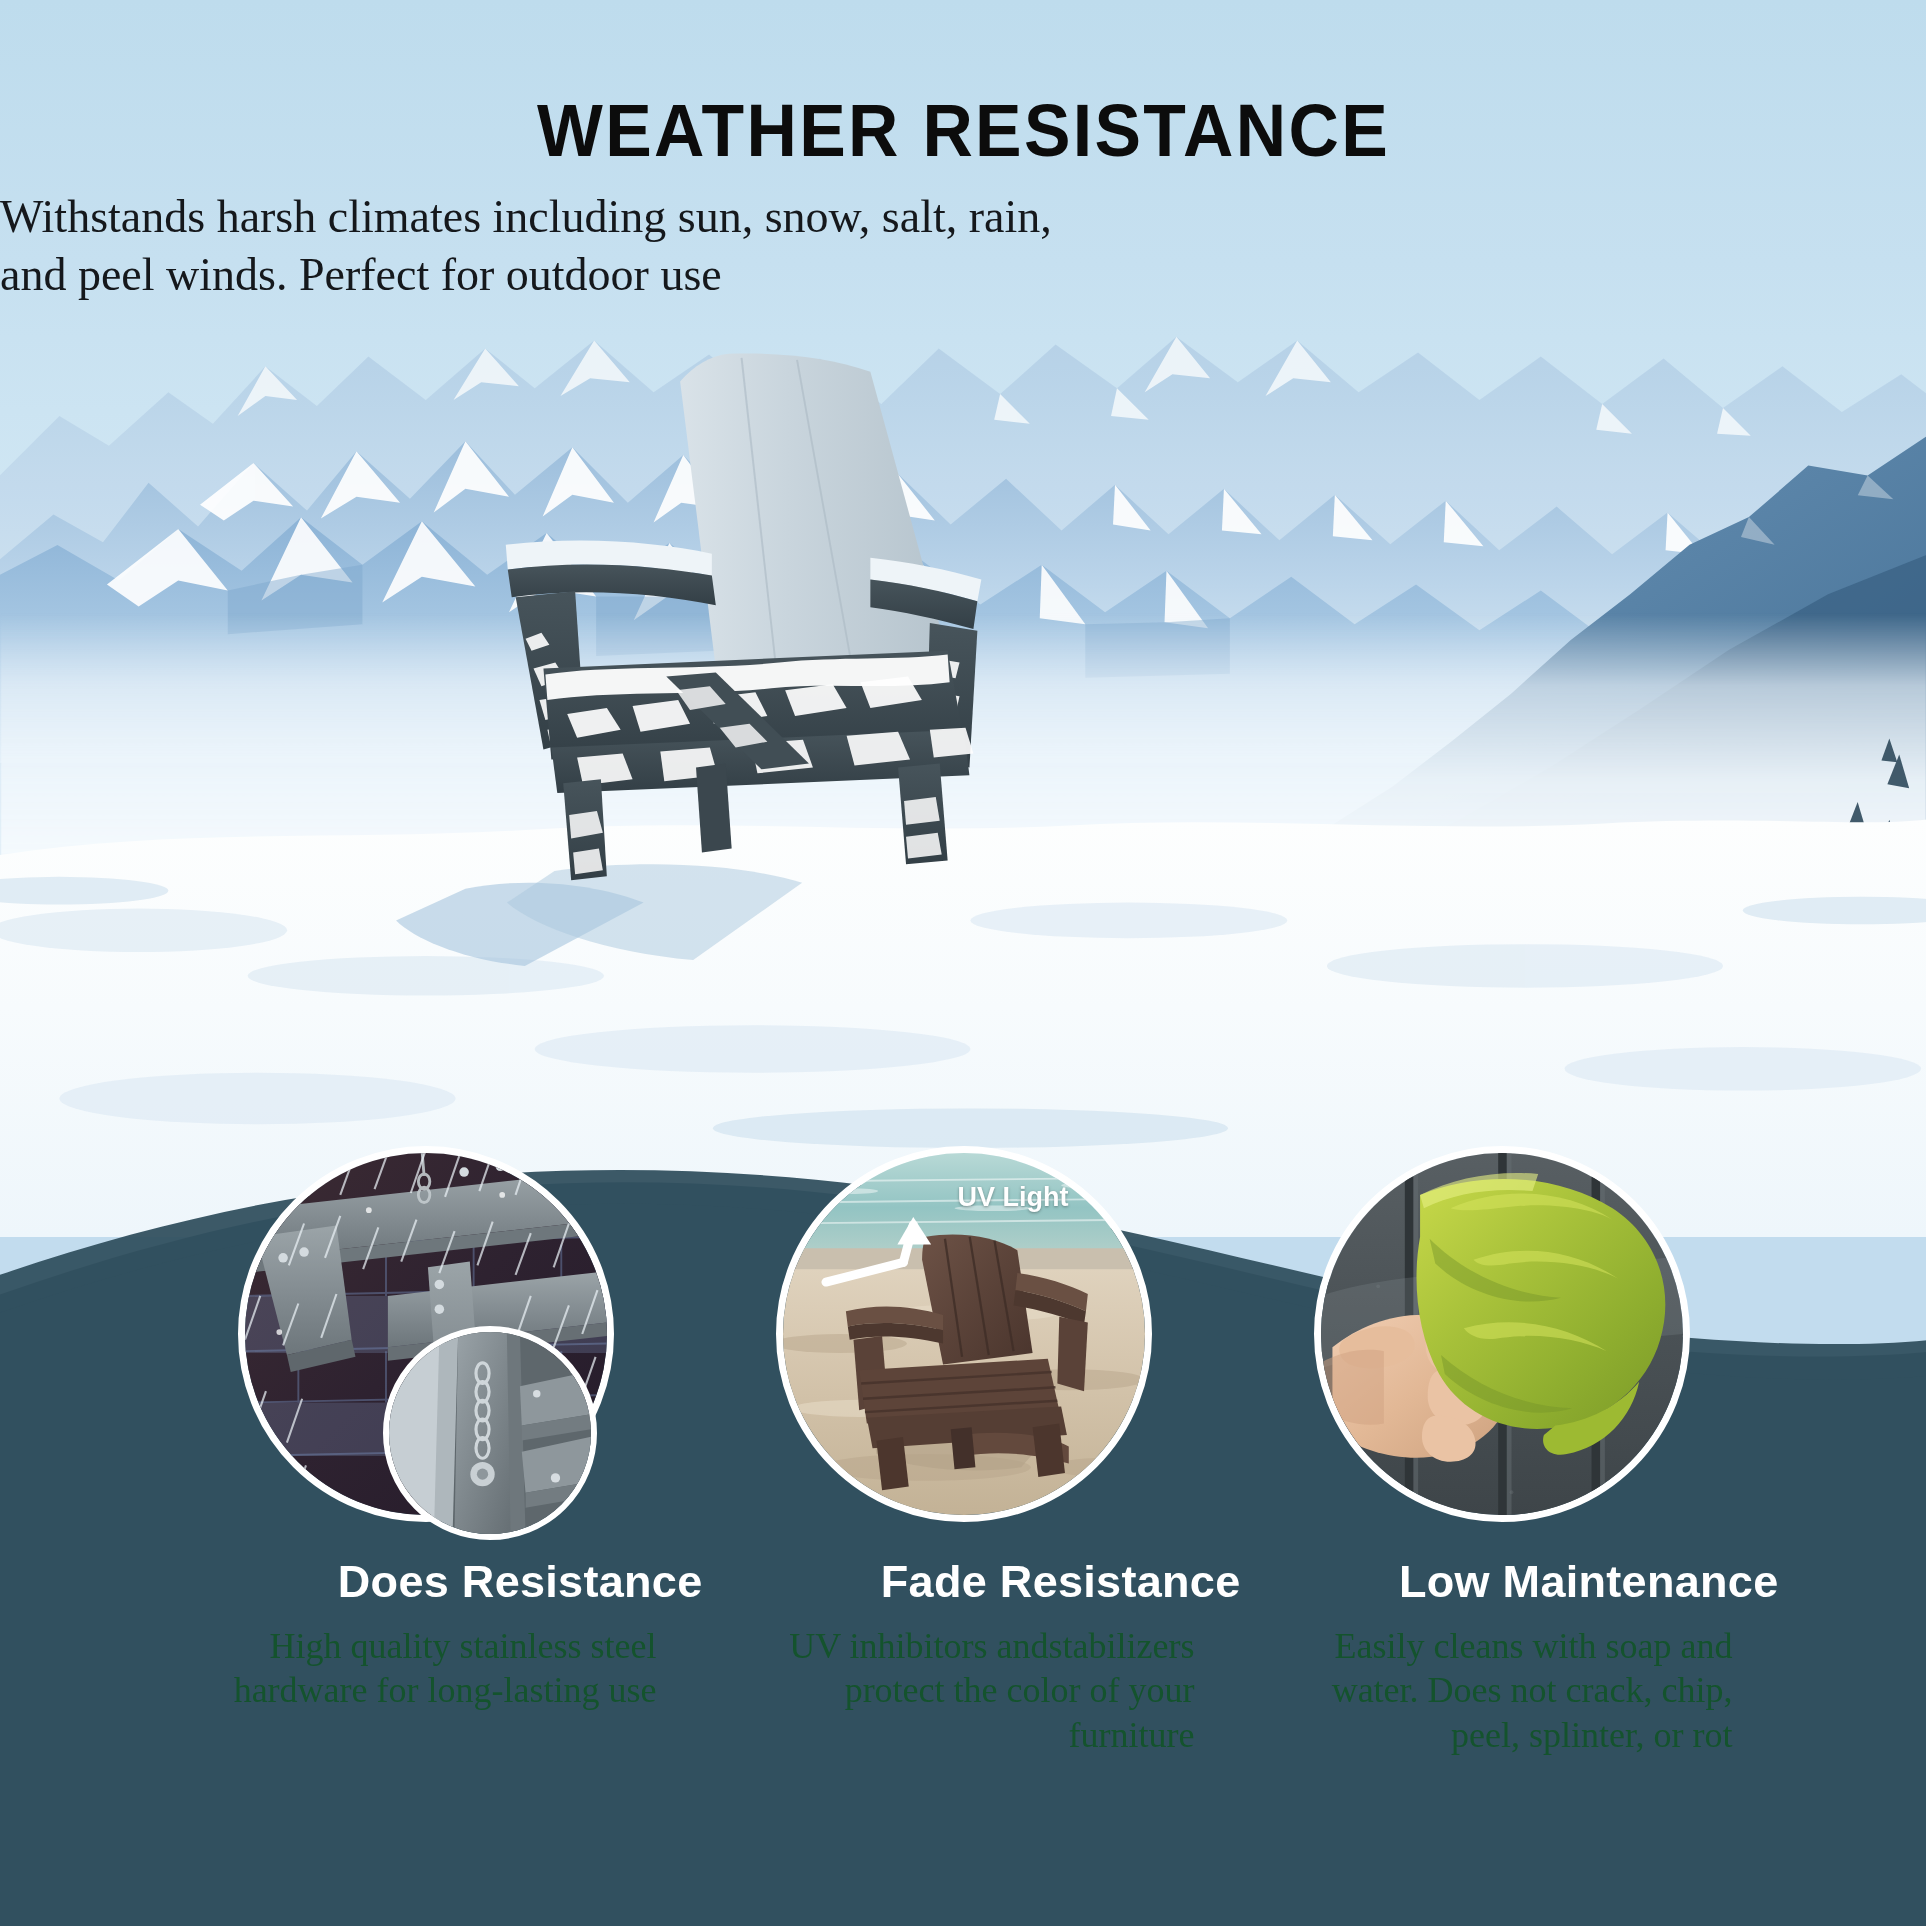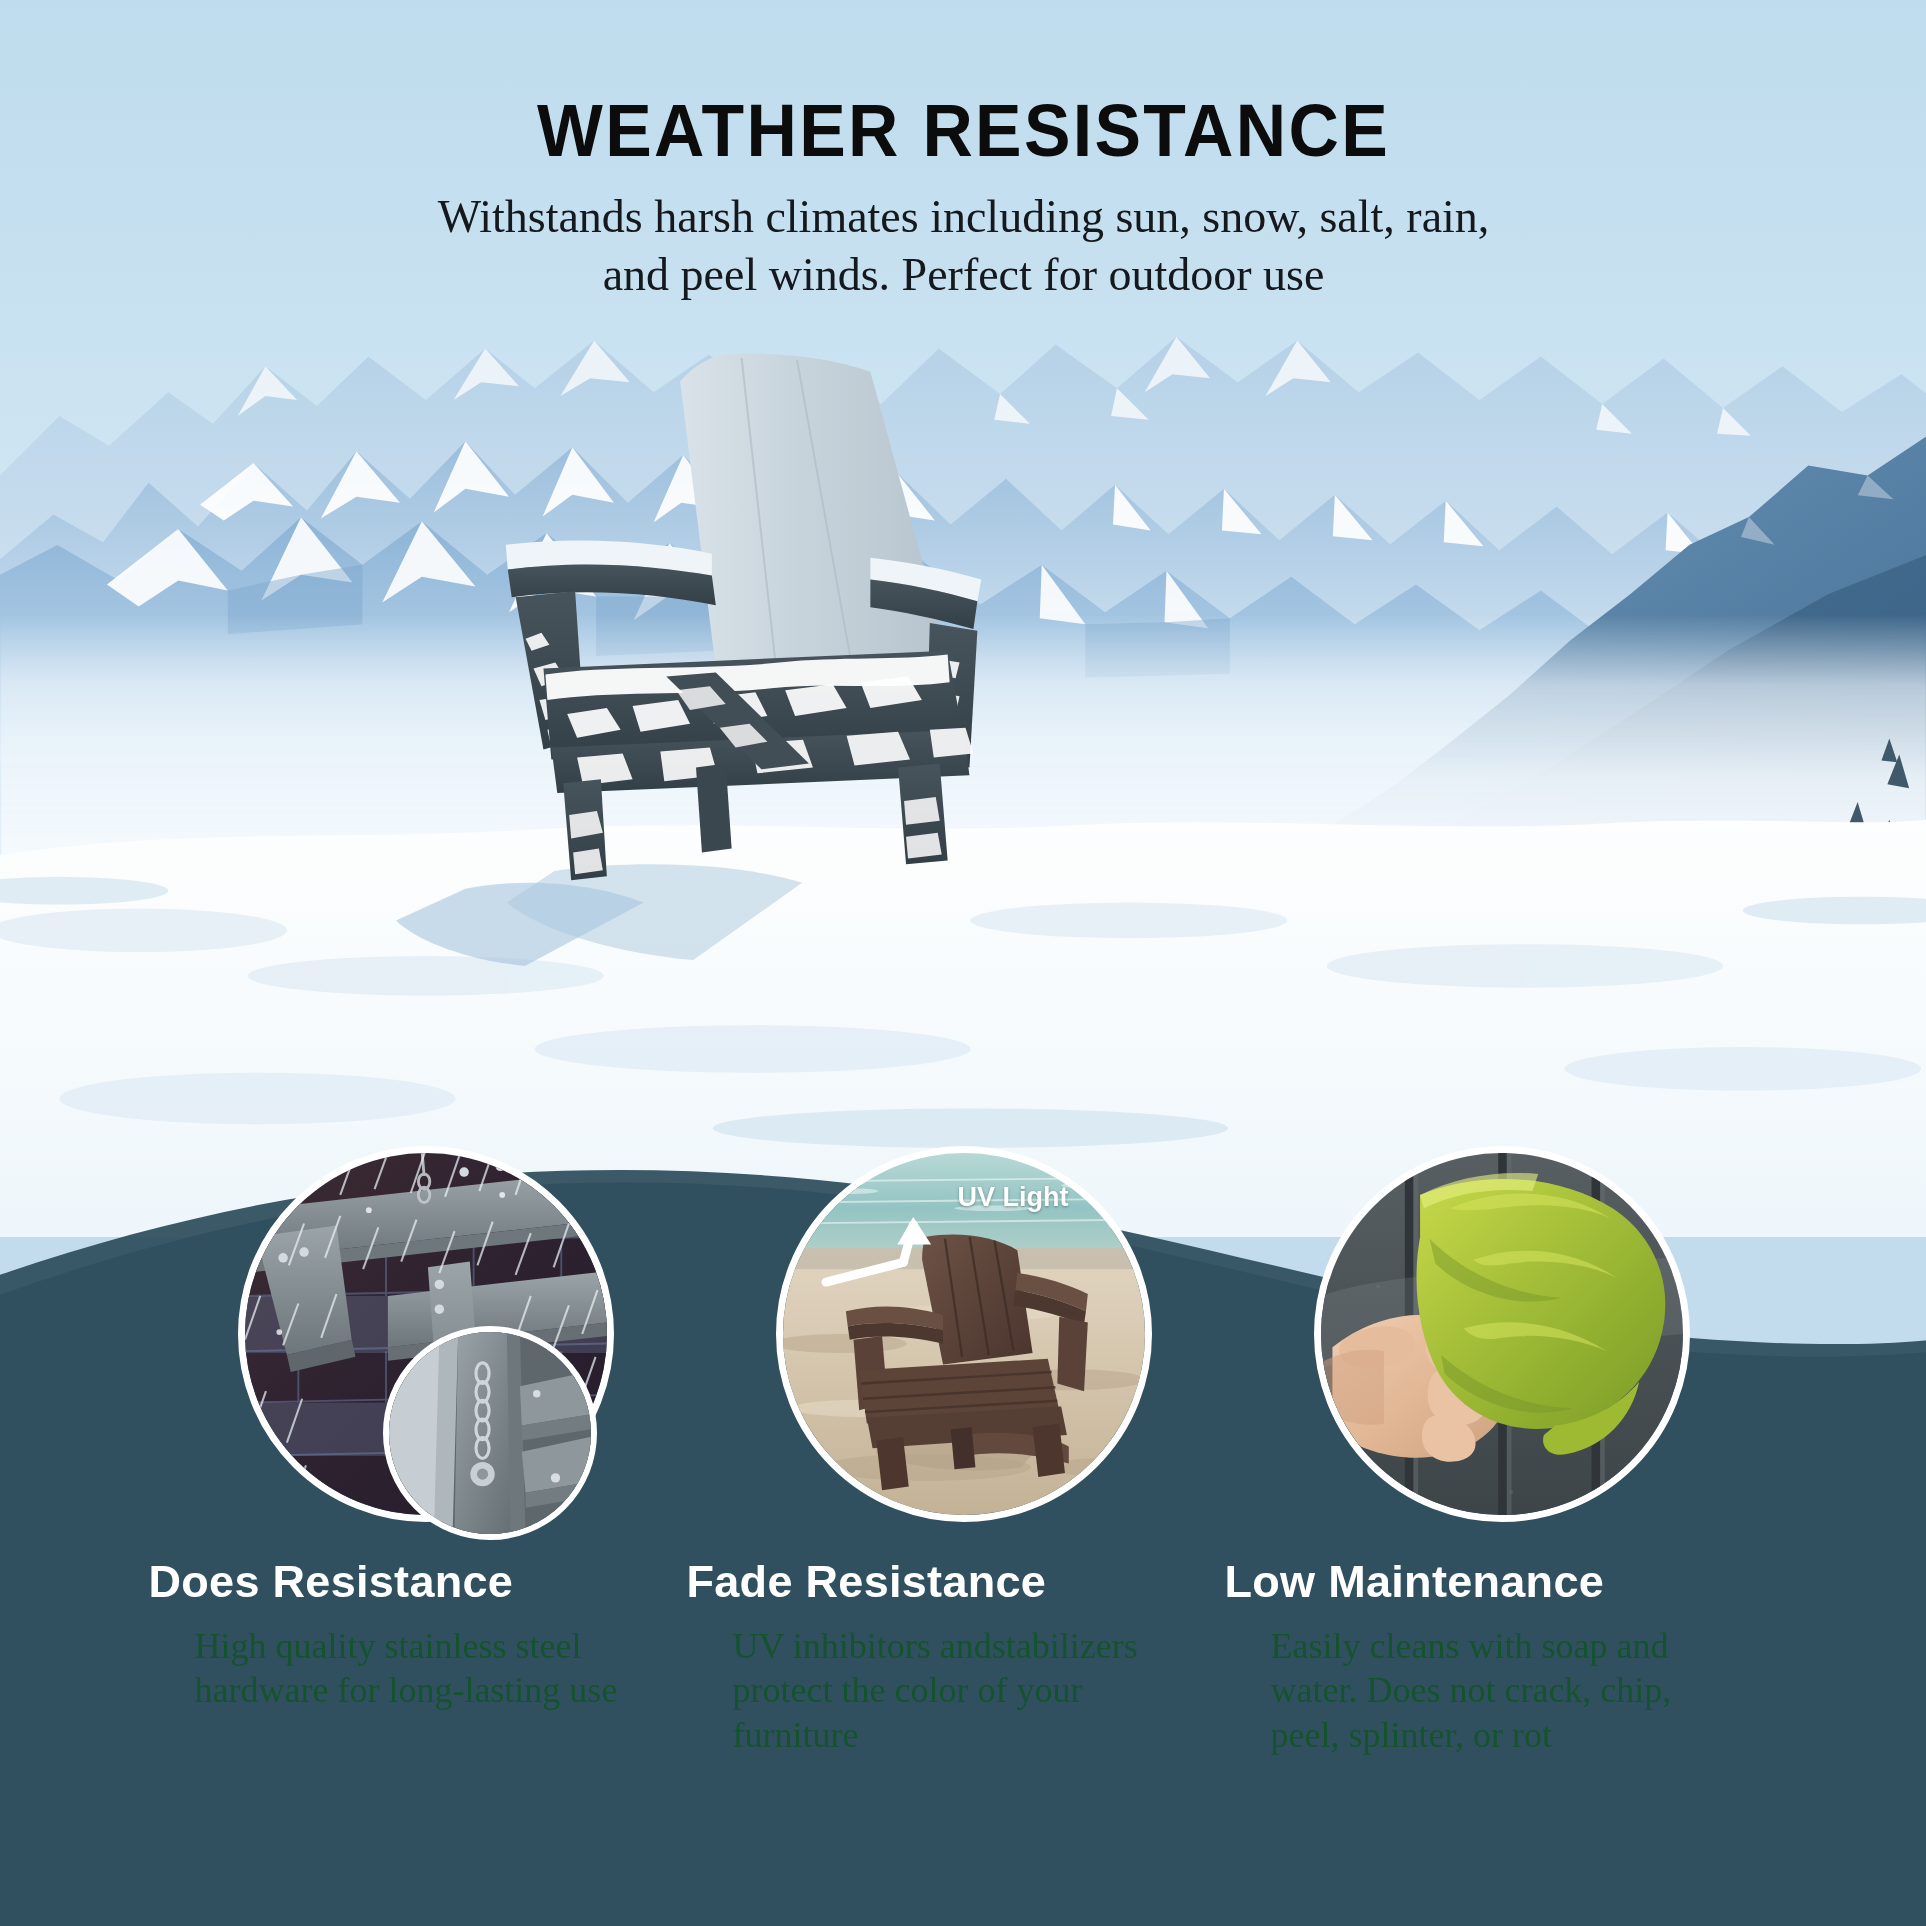--- a/index.html
+++ b/index.html
@@ -70,33 +70,33 @@
     font-family:"Liberation Sans", sans-serif;
     font-weight:bold;
     font-size:75px;
     letter-spacing:2.5px;
     color:#0c0c0c;
     transform:scaleX(.93);
     transform-origin:center;
   }
   .subtitle {
     position:absolute; left:0; top:188px; width:1927px;
-    text-align:center;
+    text-align:left;
     font-family:"Liberation Serif", serif;
     font-size:46px;
     line-height:1.26;
     color:#15181c;
   }
 
   
   .cards {
     position:absolute; left:0; top:1146px; width:1927px; height:780px;
     display:flex; justify-content:center; align-items:flex-start;
   }
-  .card { width:554px; position:relative; text-align:left; }
+  .card { width:554px; position:relative; text-align:right; }
   .card:nth-child(1) { margin-right:-16px; }
   .card:nth-child(3) { margin-left:-16px; }
 
   .circle-wrap {
     width:376px; height:376px; margin:0 auto;
     position:relative;
   }
   .circle {
     position:absolute; inset:0;
     border-radius:50%;

